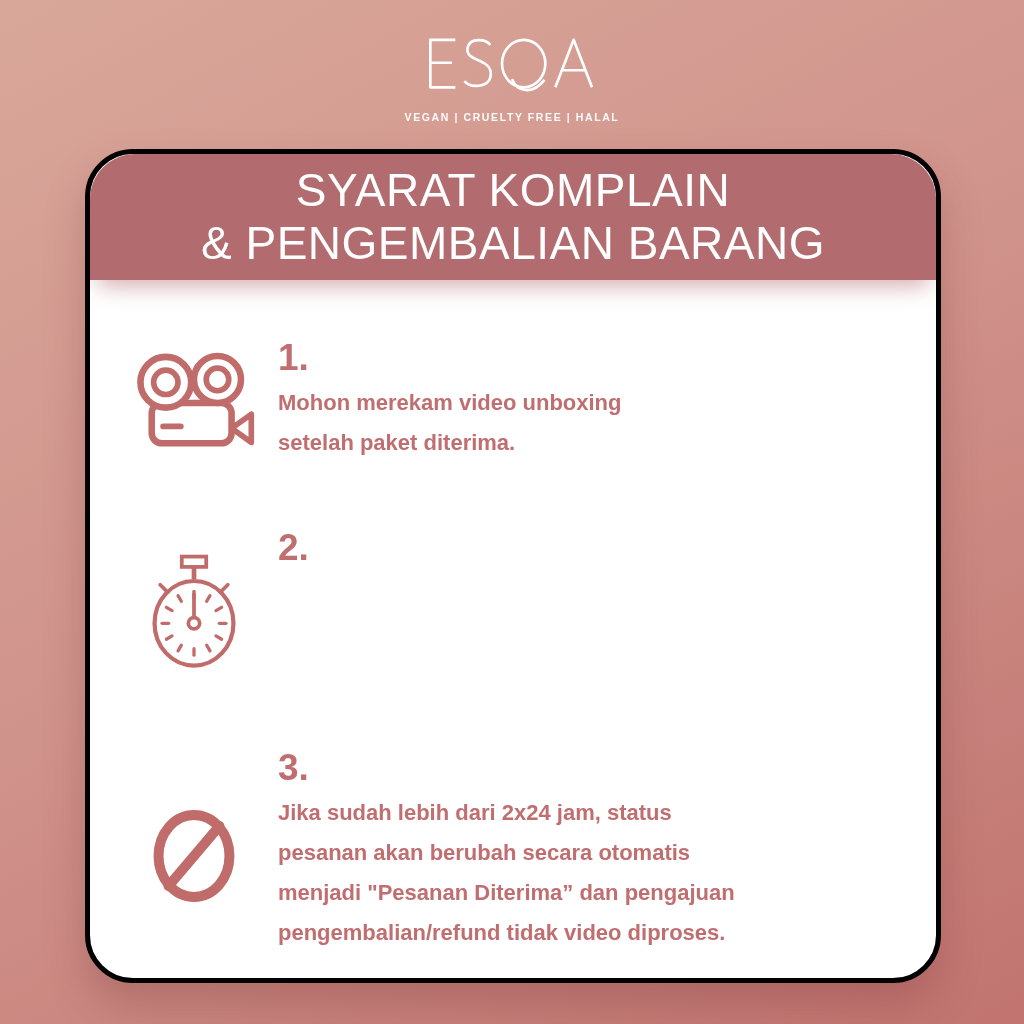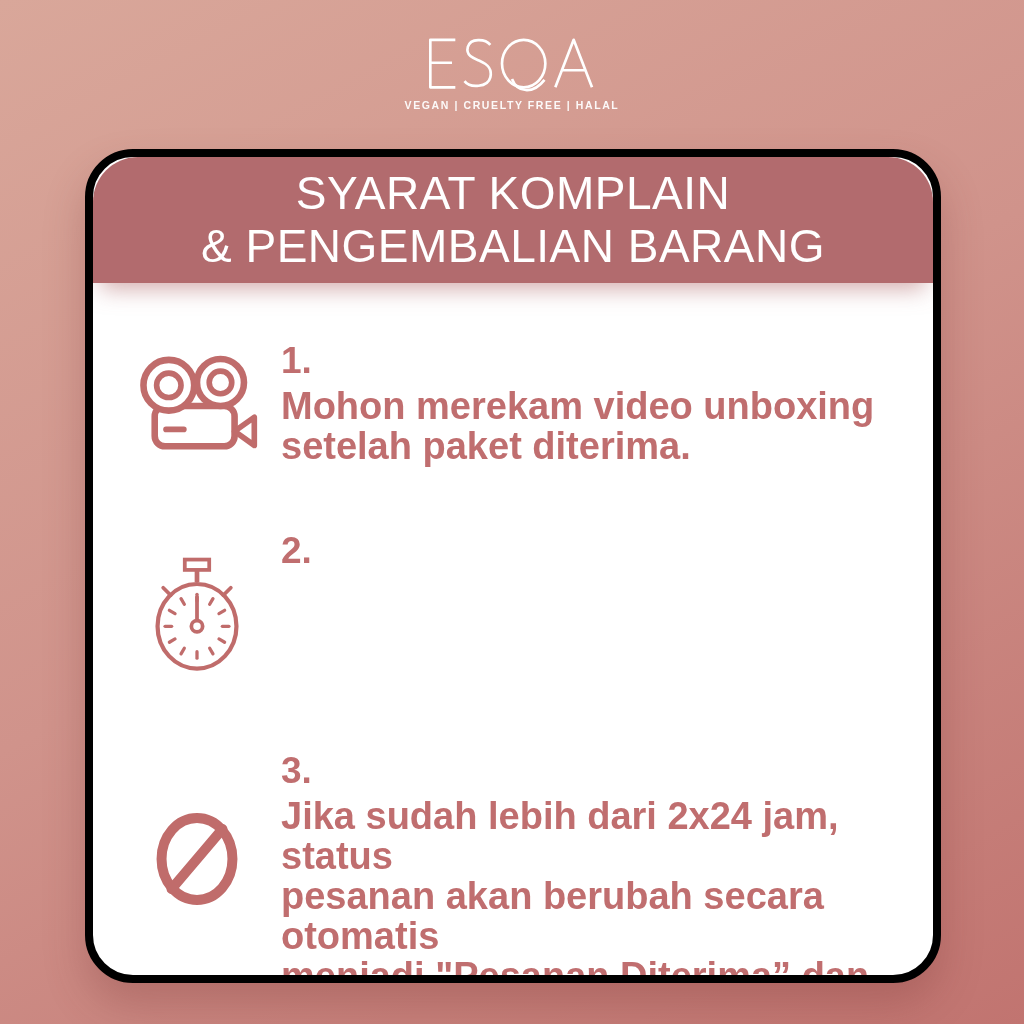--- a/index.html
+++ b/index.html
@@ -8,28 +8,28 @@
     width:1024px;height:1024px;overflow:hidden;position:relative;
     font-family:"Liberation Sans","DejaVu Sans",sans-serif;
     background:linear-gradient(152deg,#d9a79a 0%,#d0938b 48%,#c17470 100%);
   }
   .stage{position:absolute;inset:0;}
 
   
   .brand{position:absolute;top:0;left:0;right:0;text-align:center;}
   .logo-svg{display:block;margin:33px auto 0 auto;width:180px;height:62px;}
   .tagline{
-    margin-top:4px;color:#ffffff;font-size:10.5px;letter-spacing:1.6px;
+    margin-top:16px;color:#ffffff;font-size:10.5px;letter-spacing:1.6px;
     font-weight:bold;opacity:.95;
   }
 
   
   .card{
     position:absolute;left:85px;top:149px;width:856px;height:834px;
-    box-sizing:border-box;background:#ffffff;border:8px solid #000000;
+    box-sizing:border-box;background:#ffffff;border:5px solid #000000;
     border-radius:48px;overflow:hidden;
     box-shadow:0 22px 40px rgba(120,50,50,.28);
   }
   .band{
     height:126px;background:#b26b6e;border-radius:45px 45px 0 0;
     display:flex;align-items:center;justify-content:center;
     box-shadow:0 14px 22px -8px rgba(177,107,110,.55);
     position:relative;z-index:2;
   }
   .card-title{
@@ -44,21 +44,21 @@
   .item-3{top:594px;}
   .icon-wrap{position:absolute;left:28px;width:152px;display:flex;justify-content:center;}
   .item-1 .icon-wrap{top:8px;}
   .item-2 .icon-wrap{top:22px;}
   .item-3 .icon-wrap{top:47px;}
   .item-body{margin-left:188px;margin-right:36px;}
   .item-num{
     color:#c06e6f;font-size:37px;font-weight:bold;line-height:40px;margin-bottom:5px;
   }
   .item-text{
-    color:#c06e6f;font-size:38px;font-weight:bold;line-height:40px;white-space:pre-line;
+    color:#c06e6f;font-size:22px;font-weight:bold;line-height:40px;white-space:pre-line;
   }
   .icon-stroke{stroke:#c06c6b;fill:none;}
 </style>
 </head>
 <body>
 
 <div class="stage">
 
   <header class="brand">
     <svg class="logo-svg" viewBox="0 0 216 72" role="img" stroke="#ffffff" stroke-width="3.2" fill="none" stroke-linecap="butt" stroke-linejoin="round" aria-label="ESQA">

